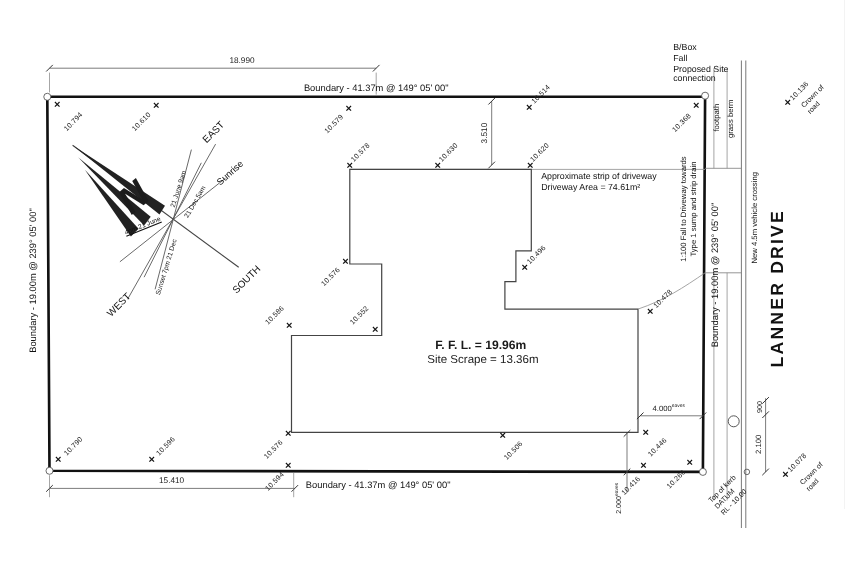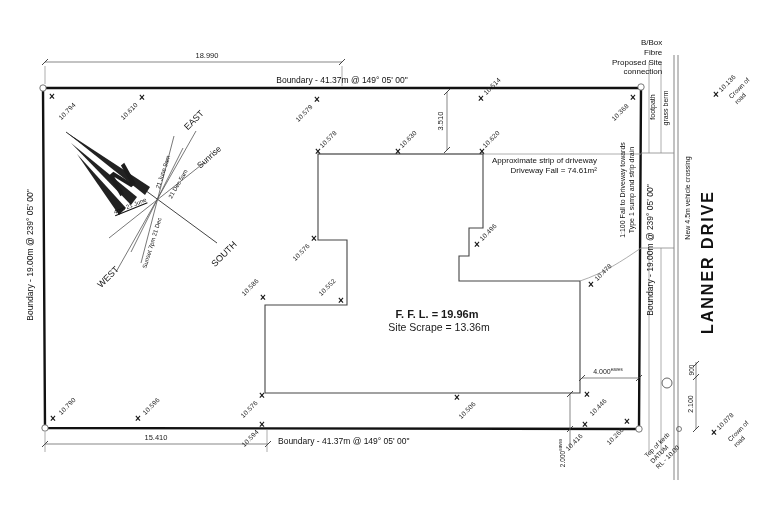--- a/index.html
+++ b/index.html
@@ -15,21 +15,21 @@
   .rot90blk{transform:translate(-50%,-50%) rotate(-90deg);}
   .spot{position:absolute;transform:translate(-50%,-50%) rotate(-45deg);
         font-size:6.5px;color:#222;white-space:nowrap;letter-spacing:.2px;}
   .xmark{position:absolute;transform:translate(-50%,-55%);font-size:10px;font-weight:700;color:#111;line-height:1;}
   .dimtxt{font-size:7.5px;color:#222;}
   .dimtxt sup{font-size:4.5px;}
   .title-main{font-size:14px;font-weight:700;letter-spacing:.2px;}
   .title-sub{font-size:11px;font-weight:700;}
   .title-sub2{font-size:10.5px;}
   .bnd{font-size:8.5px;color:#111;}
-  .small-note{font-size:8px;line-height:1.22;color:#111;text-align:right;}
+  .small-note{font-size:8px;line-height:1.22;color:#111;}
   .fall-note{font-size:7px;line-height:1.35;color:#111;text-align:center;}
   .verge{font-size:7px;color:#111;}
   .street{font-size:16px;font-weight:700;letter-spacing:2px;color:#111;}
   .datum-note{font-size:6.5px;line-height:1.25;color:#111;text-align:left;}
   .crown-note{font-size:6.5px;line-height:1.2;color:#111;}
   .compass-lbl{font-size:9px;color:#111;}
   .compass-small{font-size:6px;color:#111;}
   .compass-n{font-size:34px;font-weight:700;font-style:italic;color:#1c1c1c;}
   .ul{text-decoration:underline;}
 </style>
@@ -105,41 +105,41 @@
     <polygon points="66,132 150,187 145,195" fill="#222"></polygon>
     <polygon points="71,143 137,197 131,205" fill="#222"></polygon>
     <polygon points="77,154 126,208 119,215" fill="#222"></polygon>
   </svg>
 
   <span class="lbl bnd" style="left:342px;top:80px;">Boundary - 41.37m @ 149° 05' 00"</span>
   <span class="blk bnd" style="left:278px;top:436px;">Boundary - 41.37m @ 149° 05' 00"</span>
   <span class="lbl bnd r90" style="left:30px;top:255px;">Boundary - 19.00m @ 239° 05' 00"</span>
   <span class="lbl bnd r90" style="left:650px;top:250px;">Boundary - 19.00m @ 239° 05' 00"</span>
 
-  <span class="lbl dimtxt" style="left:207px;top:55px;text-align:right;">18.990</span>
+  <span class="lbl dimtxt" style="left:220px;top:55px;text-align:right;">18.990</span>
   <span class="lbl dimtxt" style="left:156px;top:437px;text-align:center;">15.410</span>
   <span class="lbl dimtxt r90" style="left:440px;top:121px;">3.510</span>
   <span class="lbl dimtxt" style="left:608px;top:371px;font-size:7px;"><span>4.000</span><sup>eaves</sup></span>
   <span class="lbl dimtxt r90" style="left:562px;top:453px;font-size:6.5px;"><span>2.000</span><sup>eaves</sup></span>
   <span class="lbl dimtxt r90" style="left:690px;top:404px;font-size:7px;">2.100</span>
   <span class="lbl dimtxt r90" style="left:691px;top:370px;font-size:6.5px;">900</span>
 
   <div class="blk center title-sub" style="left:437px;top:314px;">F. F. L. = 19.96m</div>
   <div class="blk center title-sub2" style="left:439px;top:327px;">Site Scrape = 13.36m</div>
 
   <div class="blk small-note" style="left:612px;top:38px;">
     <div>B/Box</div>
-    <div>Fibre</div>
+    <div>Fall</div>
     <div>Proposed Site</div>
     <div>connection</div>
   </div>
 
   <div class="blk small-note" style="left:492px;top:156px;">
     <div>Approximate strip of driveway</div>
-    <div>Driveway Fall = 74.61m²</div>
+    <div>Driveway Area = 74.61m²</div>
   </div>
 
   <div class="blk rot90blk fall-note" style="left:627px;top:190px;">
     <div>1:100 Fall to Driveway towards</div>
     <div>Type 1 sump and strip drain</div>
   </div>
 
   <div class="blk rot45blk datum-note" style="left:663px;top:451px;">
     <div>Top of kerb</div>
     <div>DATUM</div>

